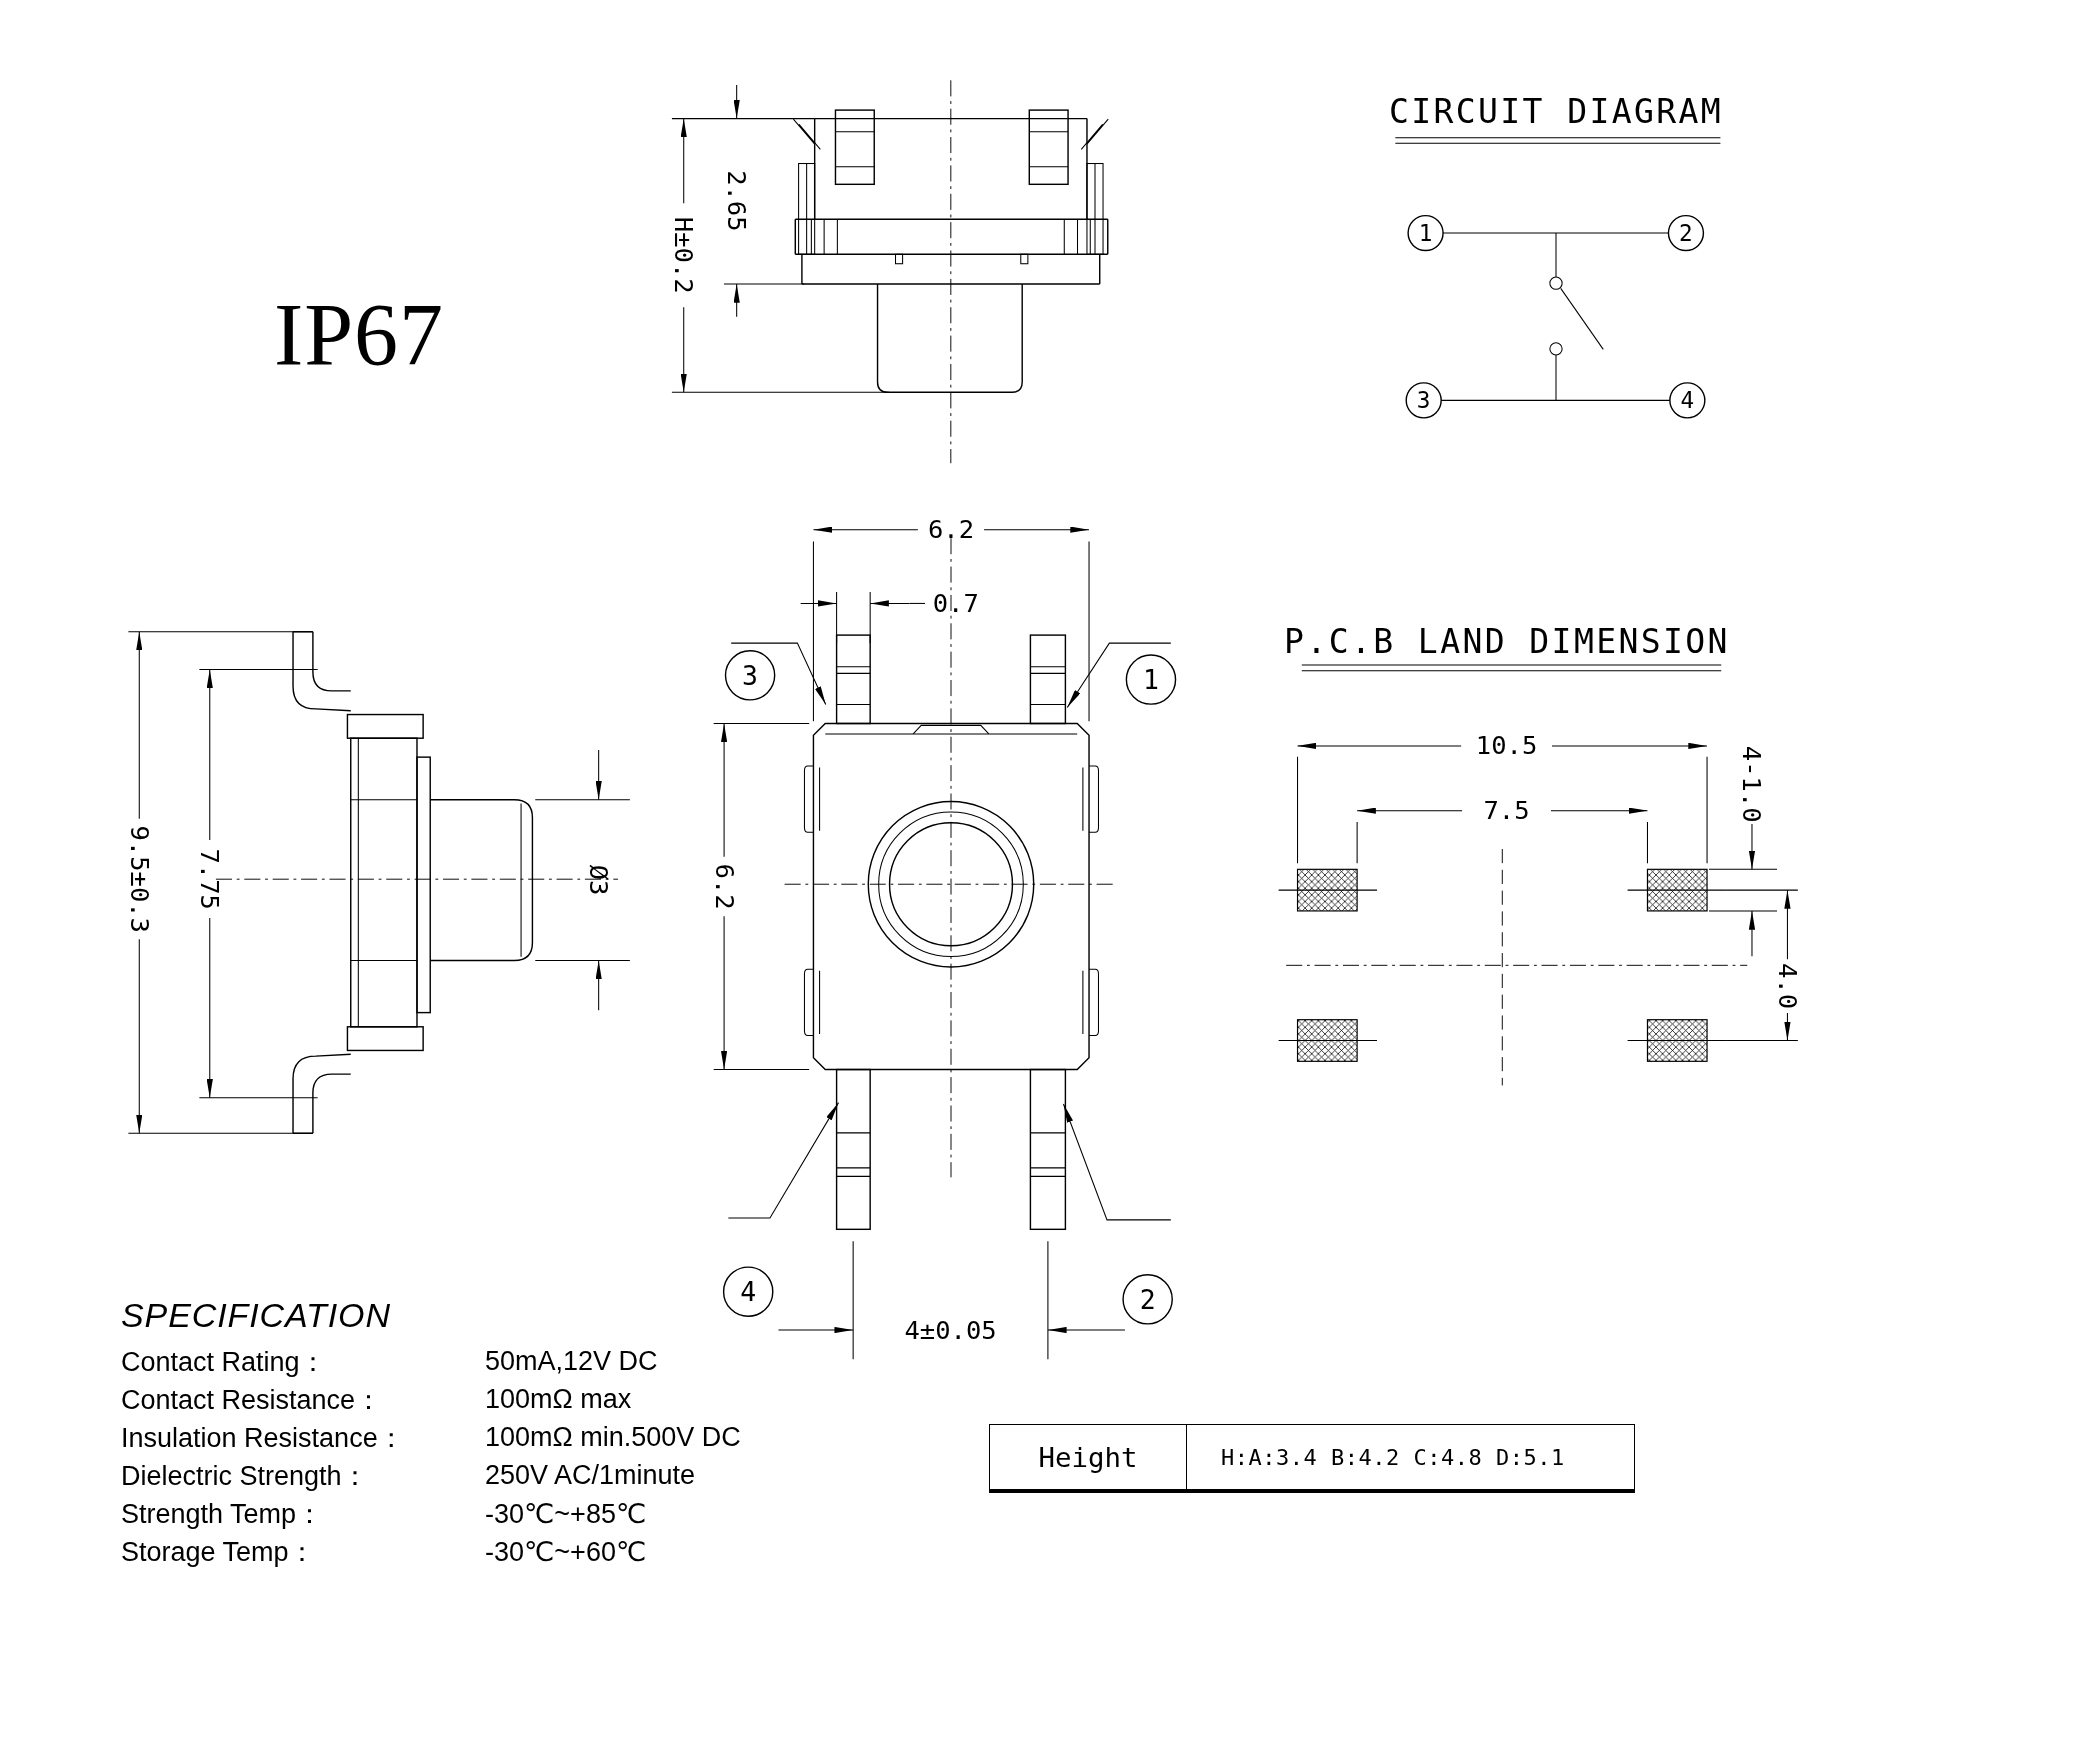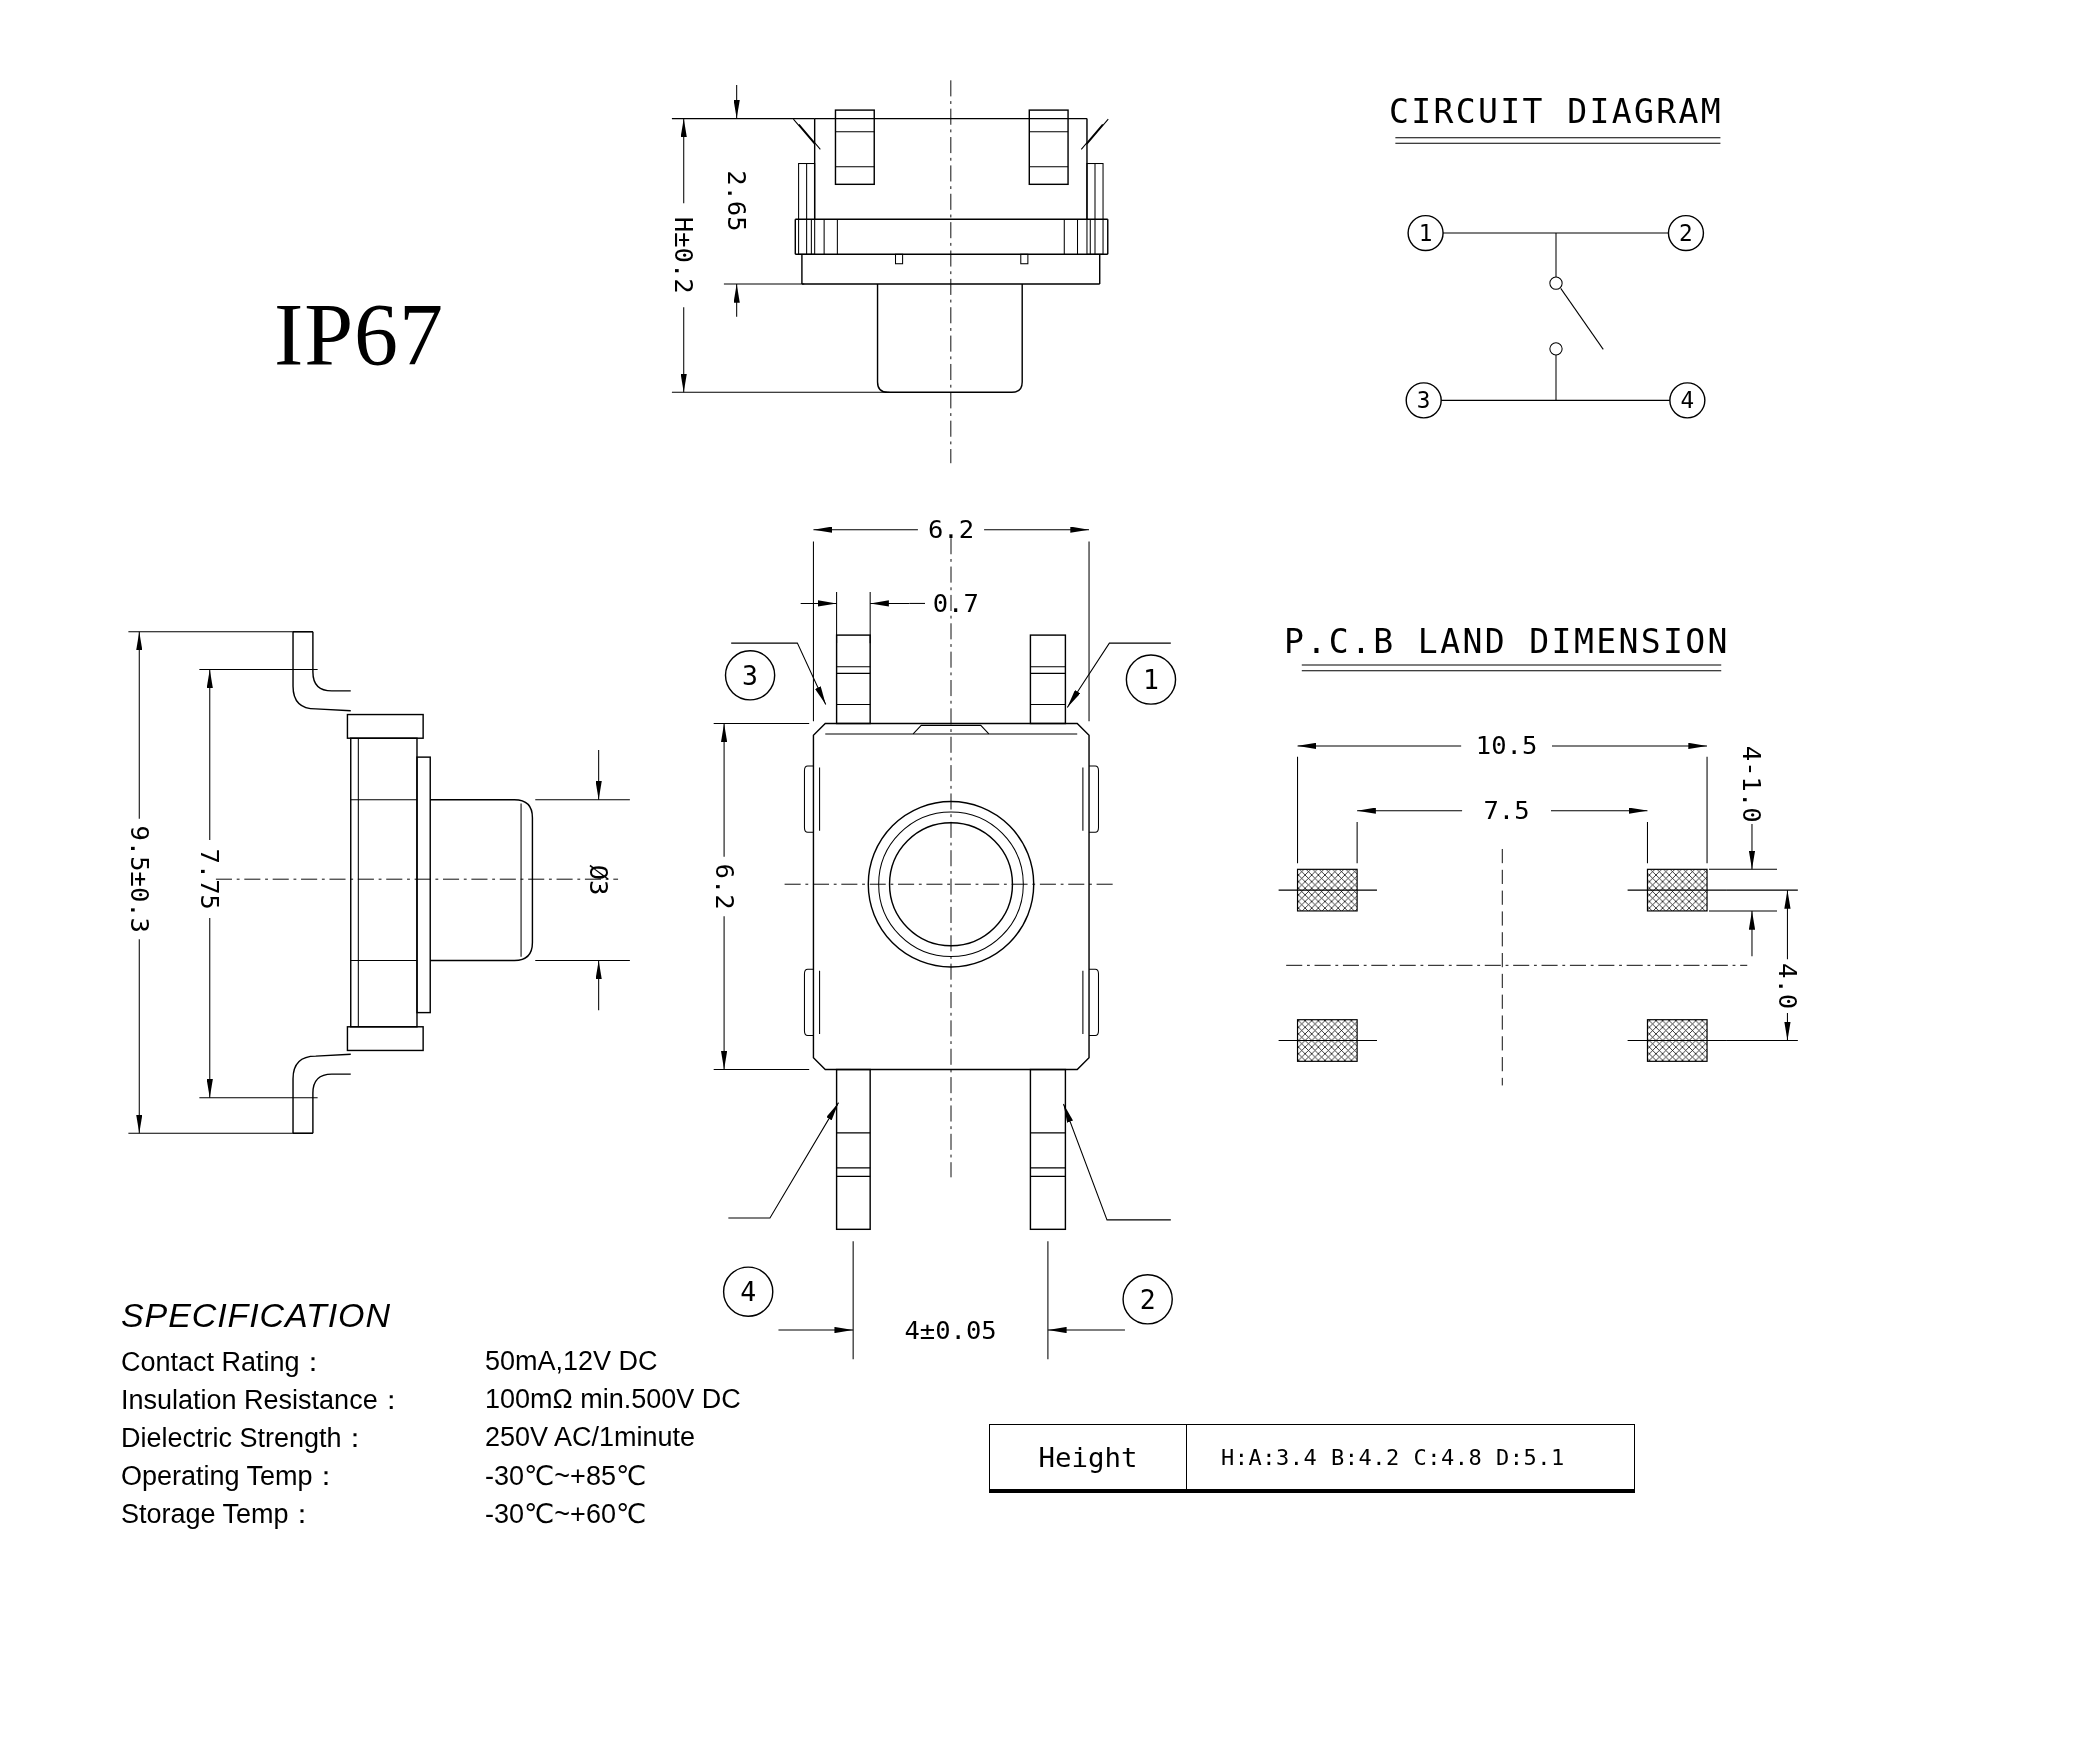--- a/index.html
+++ b/index.html
@@ -270,29 +270,33 @@
     <path class="dash" d="M 487 505 V 1005"></path>
   </svg>
 
   <div id="spec" class="abs" style="left:121px;top:1296px;">
     <div class="heading">SPECIFICATION</div>
     <div class="spec-row">
       <div class="spec-label">Contact  Rating：</div>
       <div class="spec-value">50mA,12V DC</div>
     </div>
     <div class="spec-row">
+      <div class="spec-label">Contact  Resistance：</div>
+      <div class="spec-value">100mΩ max</div>
+    </div>
+    <div class="spec-row">
       <div class="spec-label">Insulation Resistance：</div>
       <div class="spec-value">100mΩ min.500V DC</div>
     </div>
     <div class="spec-row">
       <div class="spec-label">Dielectric  Strength：</div>
       <div class="spec-value">250V AC/1minute</div>
     </div>
     <div class="spec-row">
-      <div class="spec-label">Operating Temp：</div>
+      <div class="spec-label">Strength Temp：</div>
       <div class="spec-value">-30℃~+85℃</div>
     </div>
     <div class="spec-row">
       <div class="spec-label">Storage Temp：</div>
       <div class="spec-value">-30℃~+60℃</div>
     </div>
   </div>
 
   <div id="height-table" class="abs" style="left:989px;top:1424px;gap:16px;">
     <div class="h-label">Height</div>

